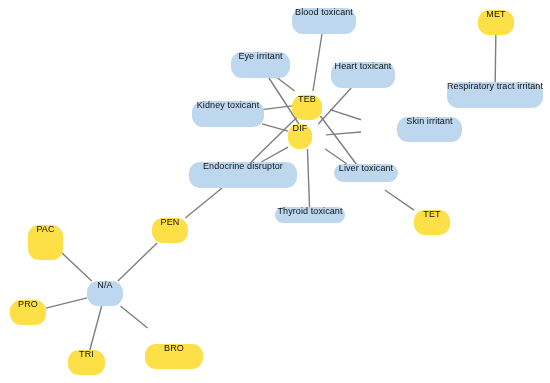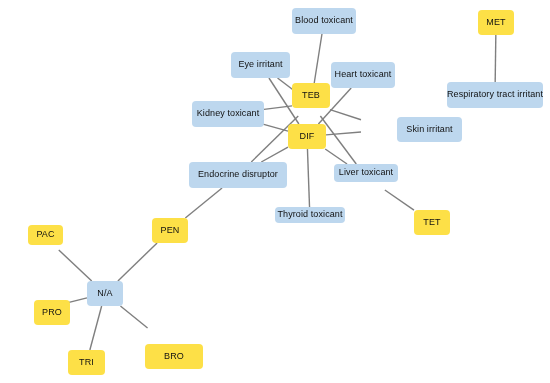--- a/index.html
+++ b/index.html
@@ -22,30 +22,30 @@
     position: absolute;
     left: 0;
     top: 0;
     width: 550px;
     height: 383px;
   }
   .node {
     position: absolute;
     box-sizing: border-box;
     display: flex;
-    align-items: center;
+    align-items: flex-start;
     justify-content: center;
     text-align: center;
-    border-radius: 4px;
+    border-radius: 11px;
     font-size: 9px;
     line-height: 1.1;
     color: #111111;
     letter-spacing: 0.1px;
     white-space: nowrap;
-    padding: 8px 4px;
+    padding: 0 4px;
     z-index: 2;
   }
   .node.blue {
     background: #bdd7ee;
   }
   .node.orange {
     background: #fde047;
   }
 </style>
 </head>
@@ -81,57 +81,57 @@
       </div>
       <div class="node blue" style="left: 231px; top: 52px; width: 59px; height: 26px;">
         <span>Eye irritant</span>
       </div>
       <div class="node blue" style="left: 331px; top: 62px; width: 64px; height: 26px;">
         <span>Heart toxicant</span>
       </div>
       <div class="node blue" style="left: 192px; top: 101px; width: 72px; height: 26px;">
         <span>Kidney toxicant</span>
       </div>
-      <div class="node orange" style="left: 292px; top: 83px; width: 38px; height: 25px;">
+      <div class="node orange" style="left: 292px; top: 95px; width: 30px; height: 25px;">
         <span>TEB</span>
       </div>
-      <div class="node orange" style="left: 288px; top: 124px; width: 38px; height: 25px;">
+      <div class="node orange" style="left: 288px; top: 124px; width: 24px; height: 25px;">
         <span>DIF</span>
       </div>
       <div class="node blue" style="left: 361px; top: 117px; width: 65px; height: 25px; margin-left: 36px;">
         <span>Skin irritant</span>
       </div>
-      <div class="node blue" style="left: 189px; top: 162px; width: 98px; height: 26px;">
+      <div class="node blue" style="left: 189px; top: 162px; width: 108px; height: 26px;">
         <span>Endocrine disruptor</span>
       </div>
       <div class="node blue" style="left: 334px; top: 164px; width: 64px; height: 18px;">
         <span>Liver toxicant</span>
       </div>
       <div class="node blue" style="left: 275px; top: 207px; width: 70px; height: 16px;">
         <span>Thyroid toxicant</span>
       </div>
       <div class="node orange" style="left: 414px; top: 210px; width: 36px; height: 25px;">
         <span>TET</span>
       </div>
       <div class="node orange" style="left: 478px; top: 10px; width: 36px; height: 25px;">
         <span>MET</span>
       </div>
       <div class="node blue" style="left: 447px; top: 82px; width: 96px; height: 26px;">
         <span>Respiratory tract irritant</span>
       </div>
-      <div class="node orange" style="left: 28px; top: 225px; width: 35px; height: 20px;">
+      <div class="node orange" style="left: 28px; top: 225px; width: 35px; height: 35px;">
         <span>PAC</span>
       </div>
       <div class="node orange" style="left: 152px; top: 218px; width: 36px; height: 25px;">
         <span>PEN</span>
       </div>
       <div class="node blue" style="left: 87px; top: 281px; width: 36px; height: 25px;">
         <span>N/A</span>
       </div>
-      <div class="node orange" style="left: 10px; top: 300px; width: 36px; height: 25px; margin-left: 24px;">
+      <div class="node orange" style="left: 10px; top: 300px; width: 36px; height: 25px;">
         <span>PRO</span>
       </div>
       <div class="node orange" style="left: 145px; top: 344px; width: 58px; height: 25px;">
         <span>BRO</span>
       </div>
       <div class="node orange" style="left: 68px; top: 350px; width: 37px; height: 25px;">
         <span>TRI</span>
       </div>
     </div>
 </div>

